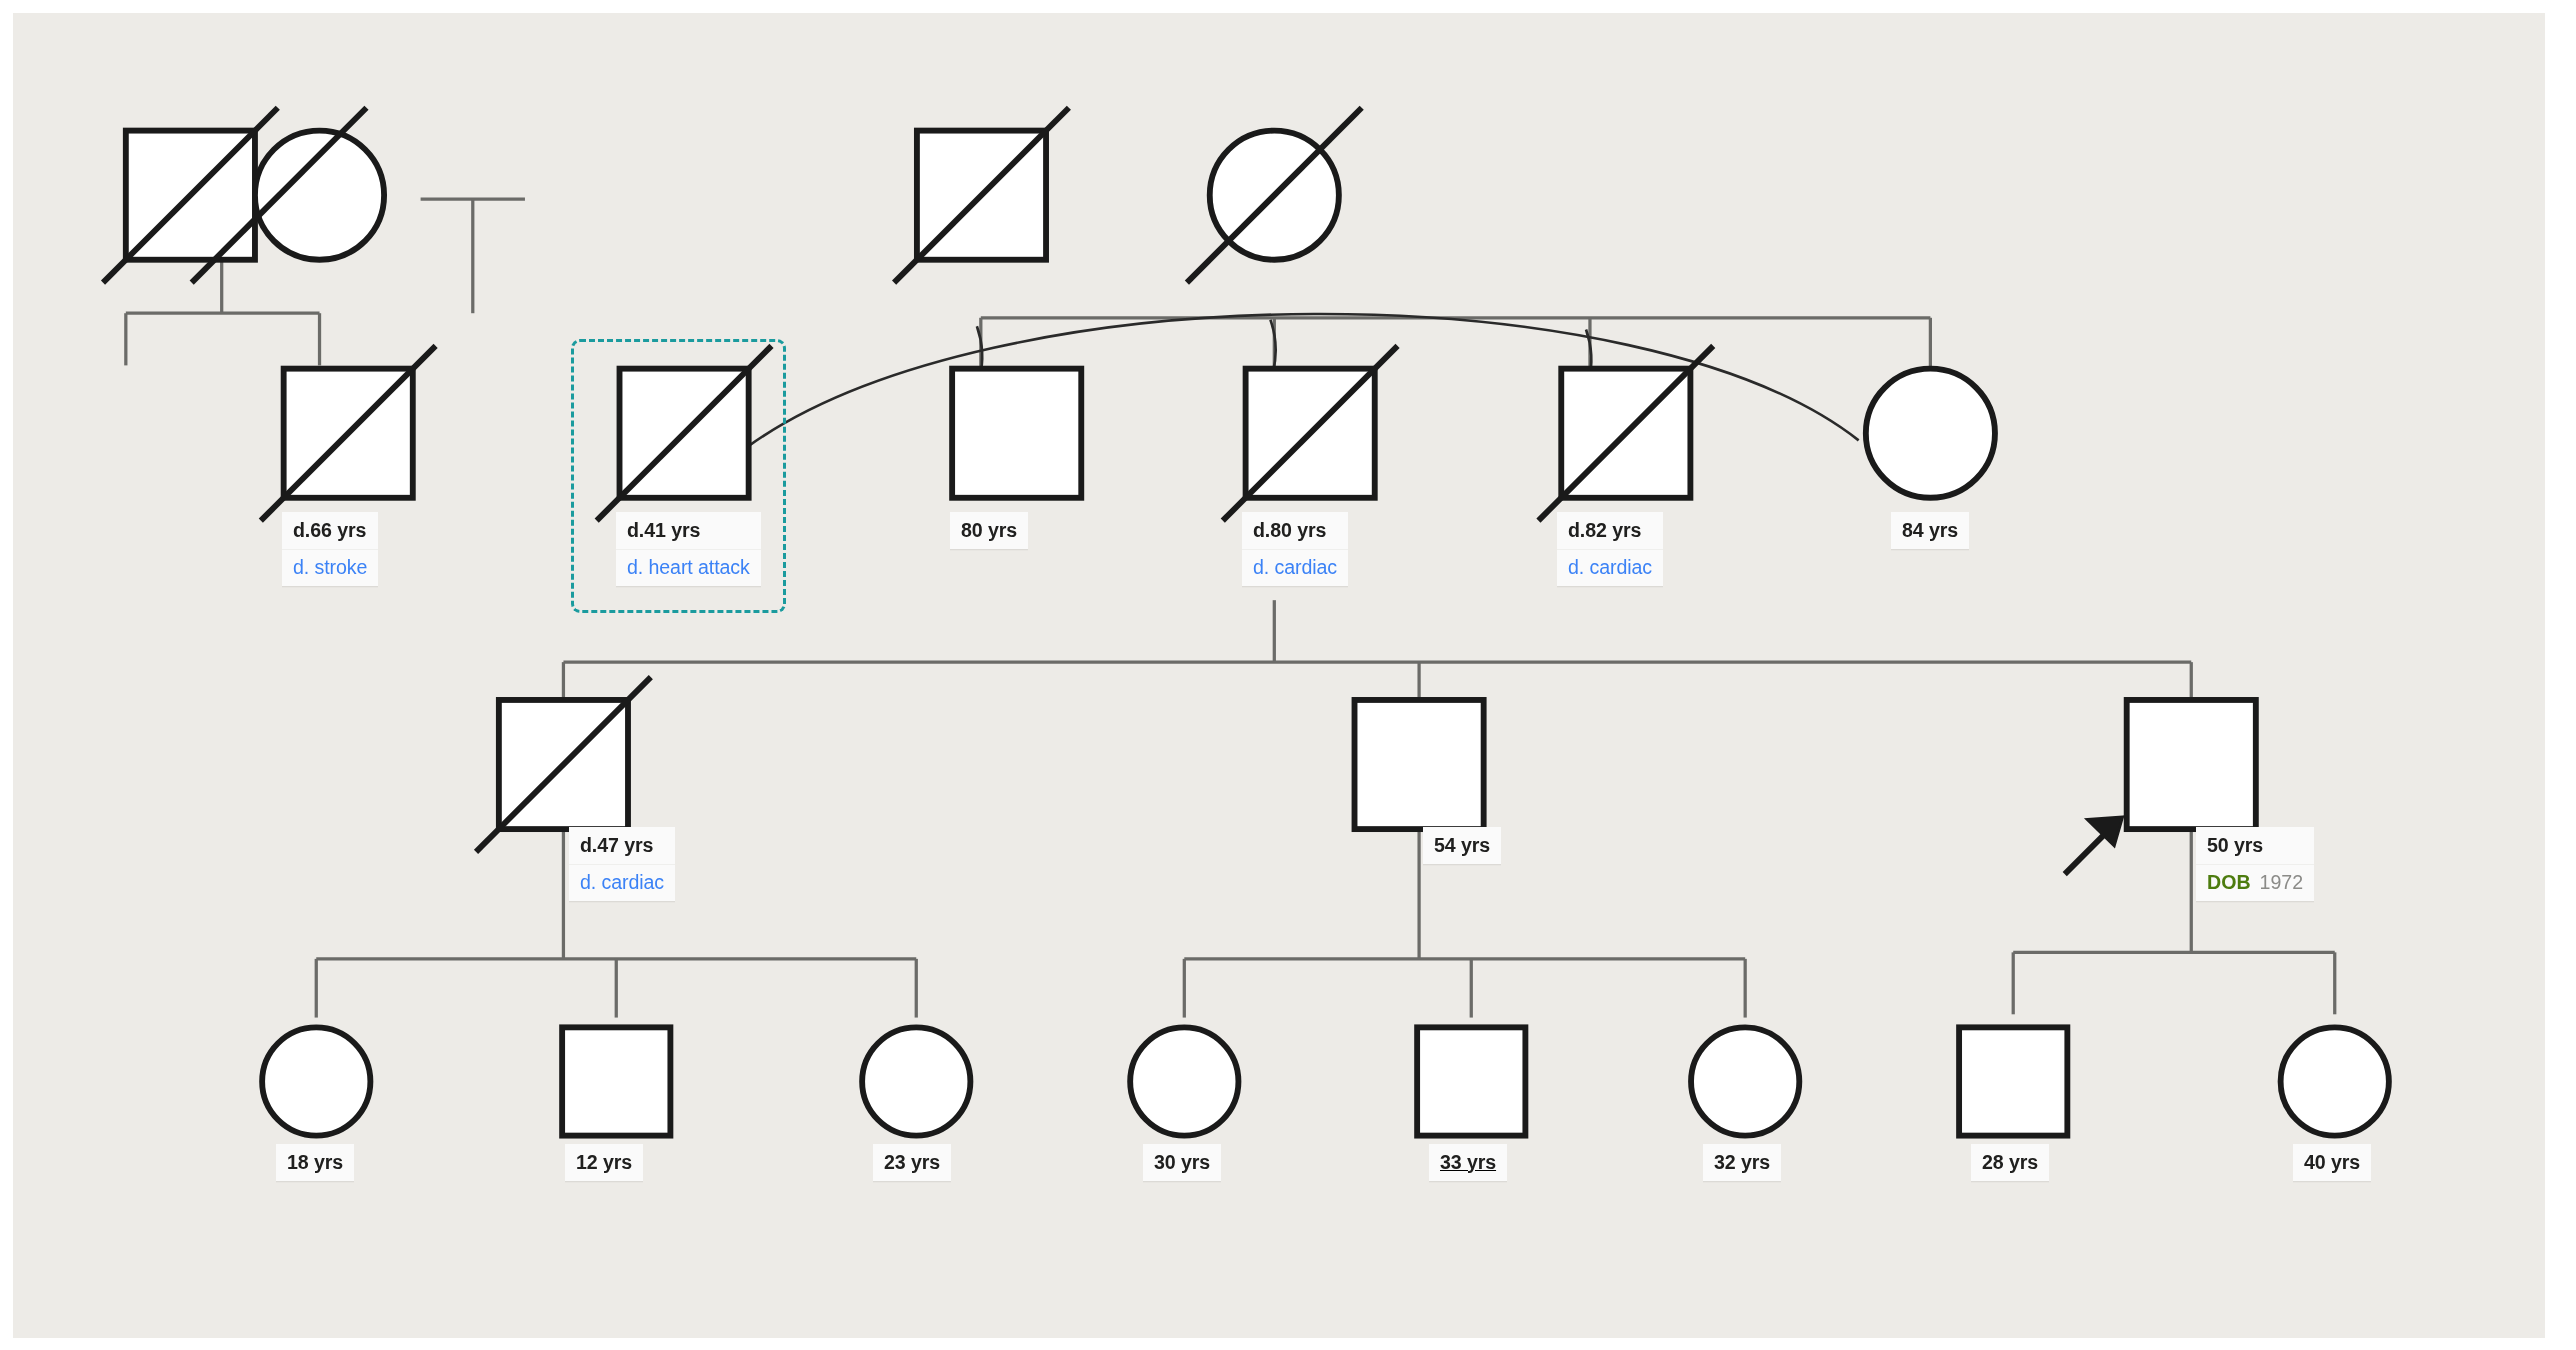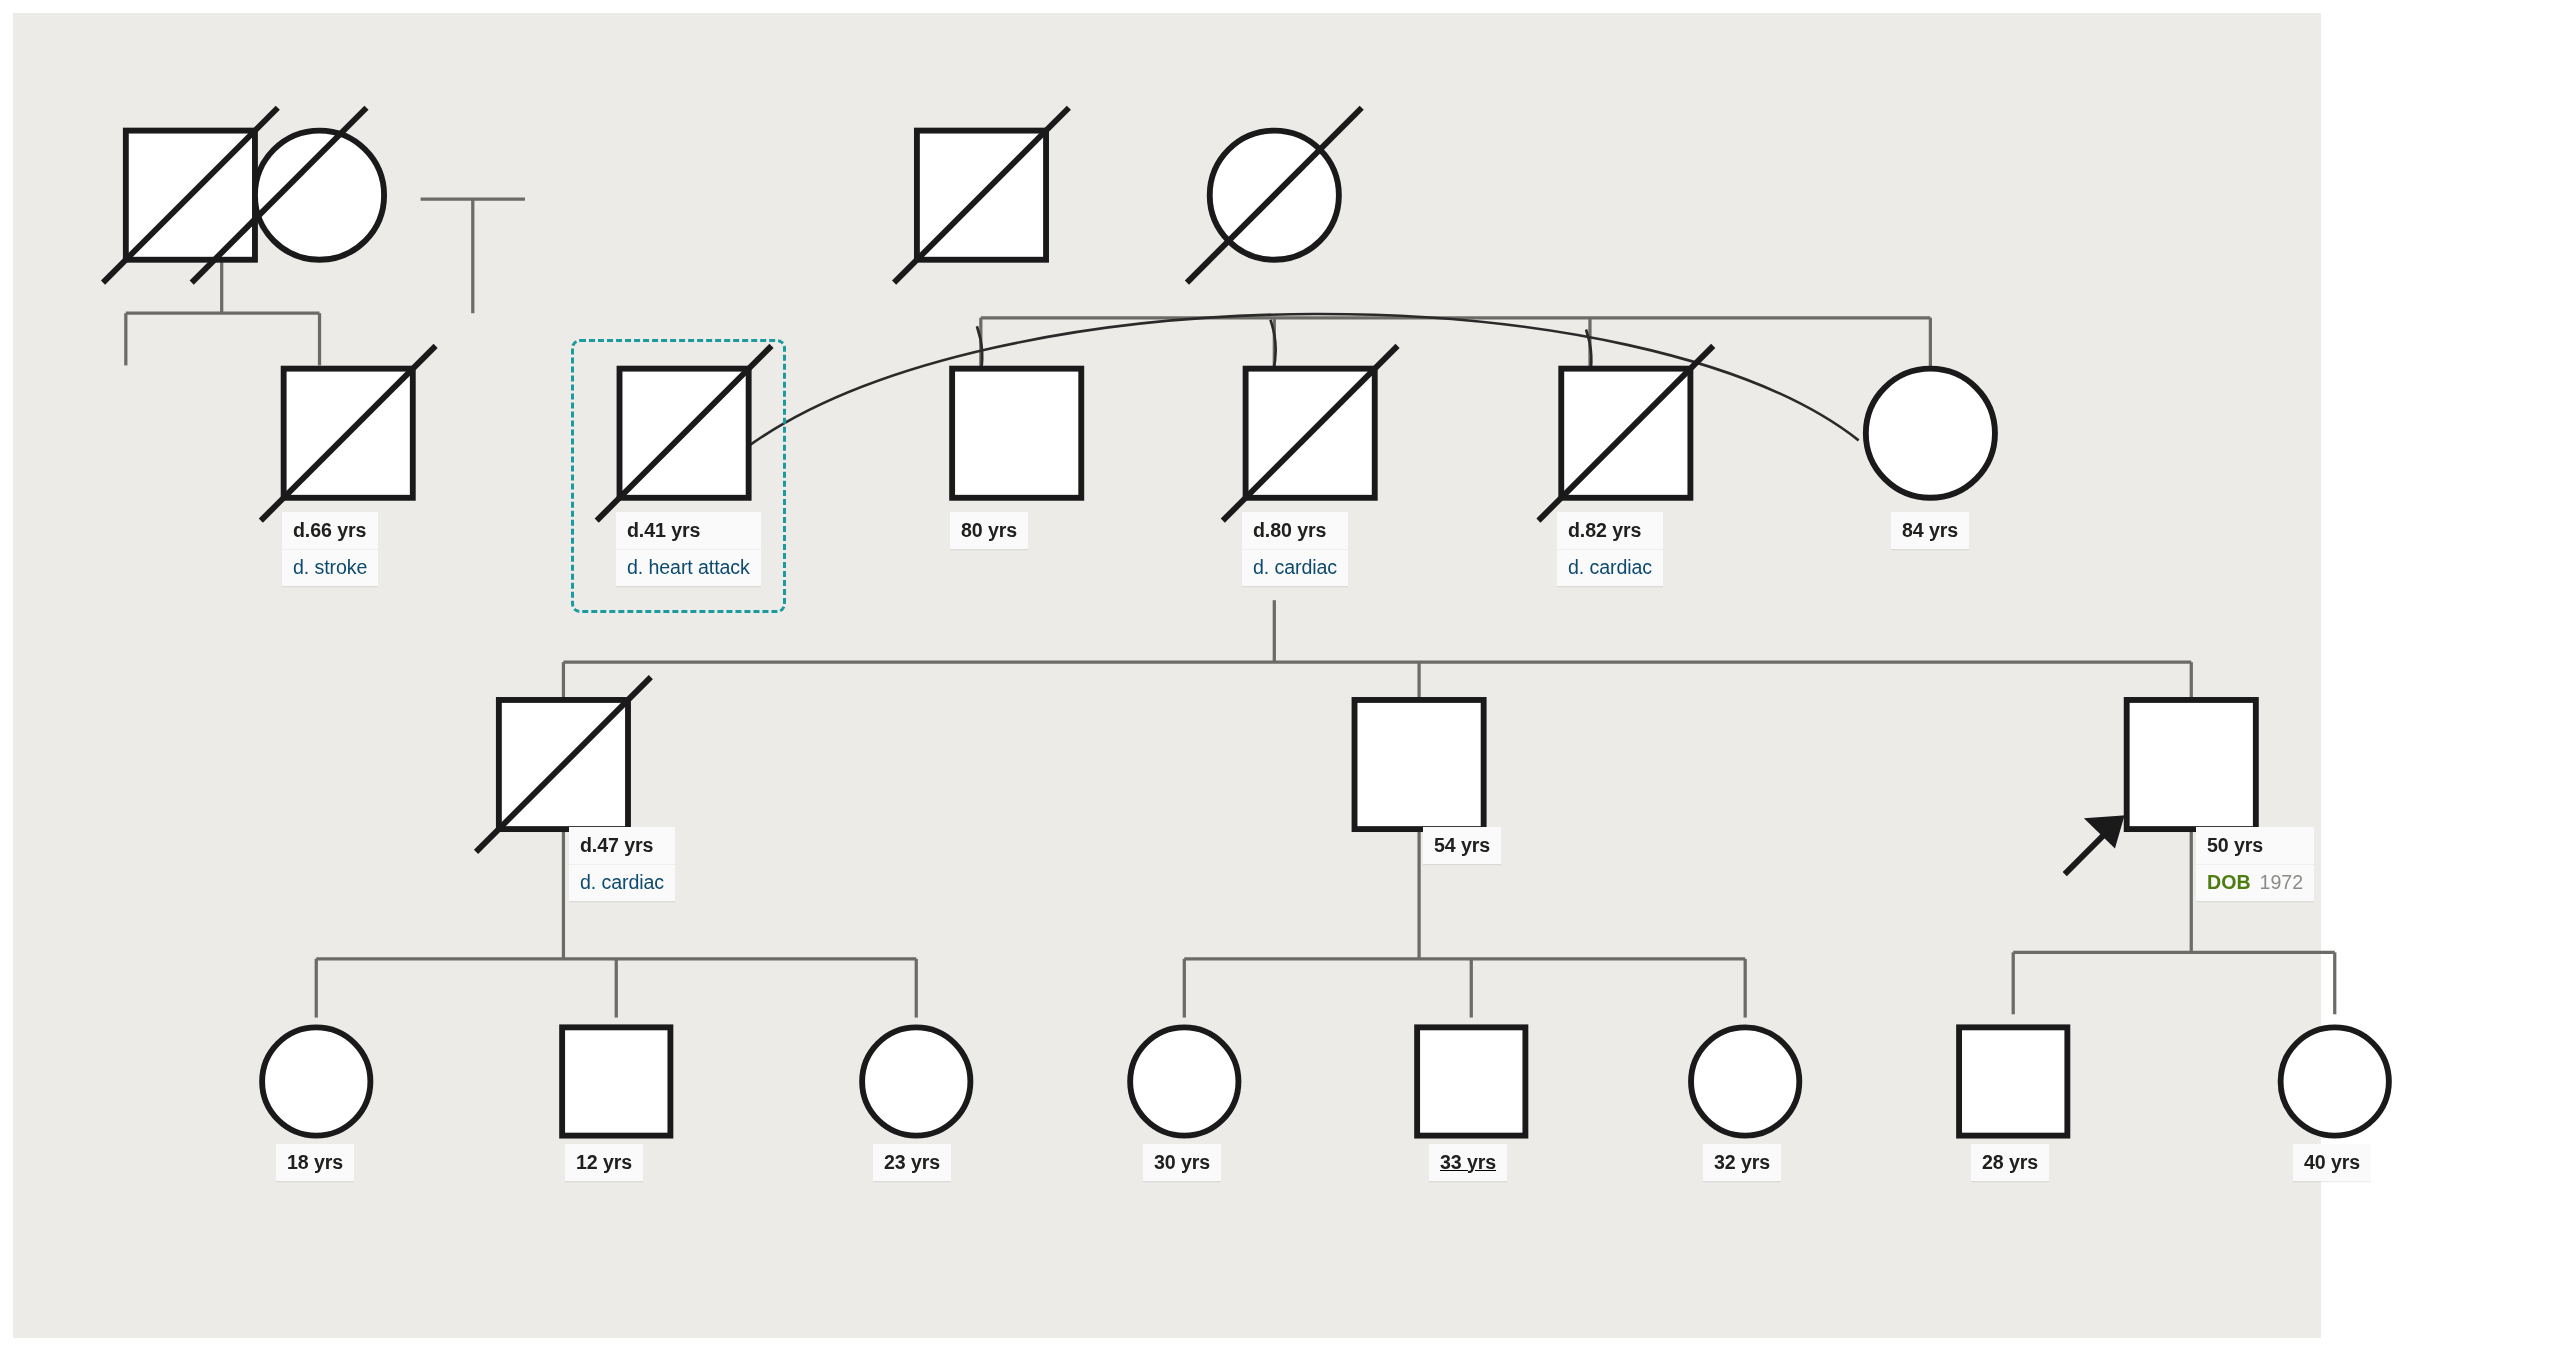--- a/index.html
+++ b/index.html
@@ -15,21 +15,21 @@
     position: relative;
     width: 2576px;
     height: 1351px;
     background: #ffffff;
     overflow: hidden;
   }
   #canvas {
     position: absolute;
     left: 13px;
     top: 13px;
-    width: 2308px;
+    width: 2532px;
     height: 1325px;
     background: #edebe7;
   }
   #pedigree-svg {
     position: absolute;
     left: 0;
     top: 0;
     width: 2550px;
     height: 1325px;
     display: block;
@@ -48,21 +48,21 @@
     padding: 8.5px 11px 8.5px 11px;
     font-size: 19.6px;
     white-space: nowrap;
   }
   .label-row.primary {
     font-weight: bold;
     color: #20201f;
     letter-spacing: -0.1px;
   }
   .label-row.secondary {
-    color: #0c4a6e;
+    color: #3b82f6;
     font-weight: normal;
     border-top: 0.7px solid #efefed;
     letter-spacing: -0.1px;
   }
   .label-row.dob {
     color: #8b8b88;
     border-top: 0.7px solid #efefed;
   }
   .label-row.dob .dob-key {
     color: #4d7c0f;

